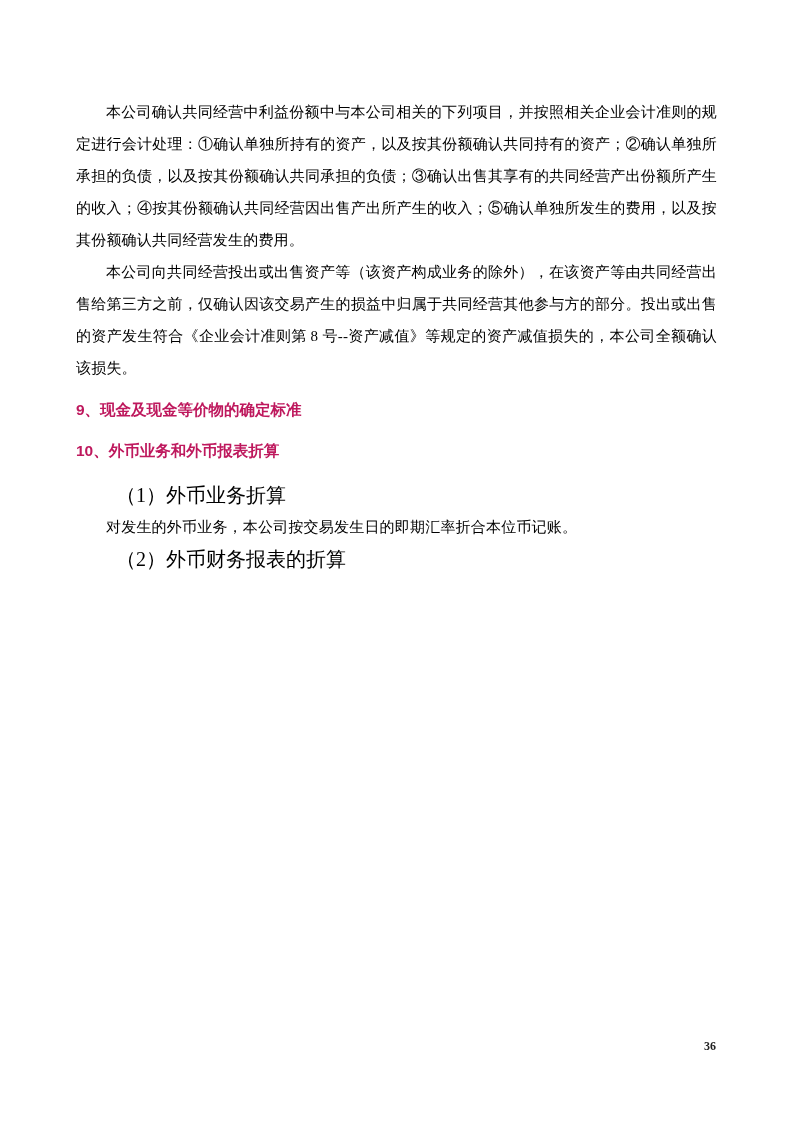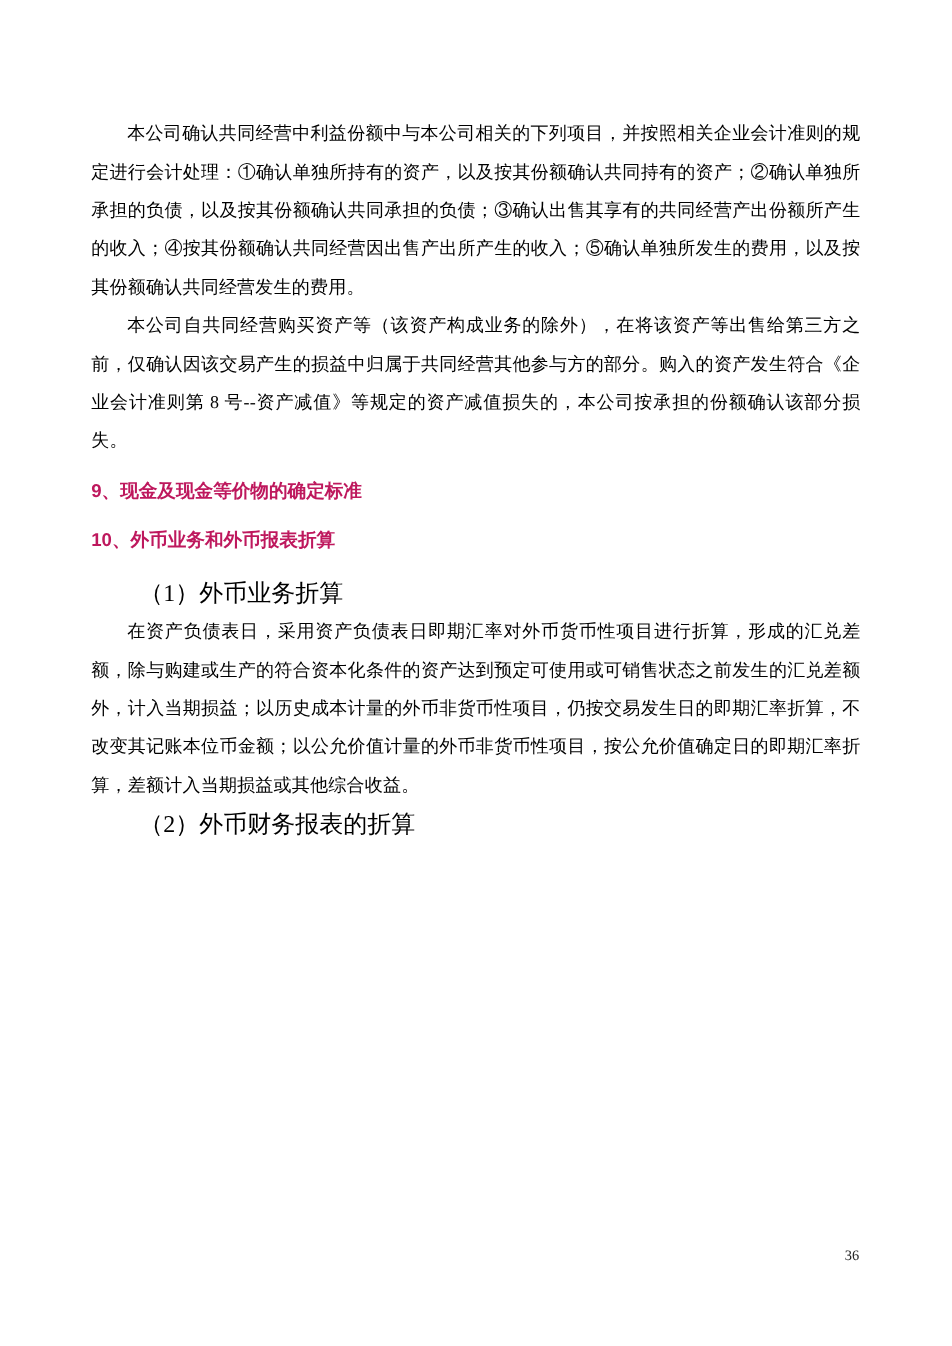--- a/index.html
+++ b/index.html
@@ -51,42 +51,43 @@
     margin-bottom: 12px;
   }
   .page-number {
     position: absolute;
     top: 1038px;
     right: 77px;
     font-size: 12px;
     line-height: 16px;
     color: #222222;
     font-family: "Liberation Serif", "DejaVu Serif", serif;
+    font-weight: bold;
   }
 </style>
 </head>
 <body>
 
 <div class="page">
   <div class="content">
 
     <p class="para">本公司确认共同经营中利益份额中与本公司相关的下列项目，并按照相关企业会计准则的规定进行会计处理：①确认单独所持有的资产，以及按其份额确认共同持有的资产；②确认单独所承担的负债，以及按其份额确认共同承担的负债；③确认出售其享有的共同经营产出份额所产生的收入；④按其份额确认共同经营因出售产出所产生的收入；⑤确认单独所发生的费用，以及按其份额确认共同经营发生的费用。</p>
 
+    <p class="para">本公司向共同经营投出或出售资产等（该资产构成业务的除外），在该资产等由共同经营出售给第三方之前，仅确认因该交易产生的损益中归属于共同经营其他参与方的部分。投出或出售的资产发生符合《企业会计准则第 8 号--资产减值》等规定的资产减值损失的，本公司全额确认该损失。</p>
 
-    <p class="para">本公司自共同经营购买资产等（该资产构成业务的除外），在将该资产等出售给第三方之前，仅确认因该交易产生的损益中归属于共同经营其他参与方的部分。购入的资产发生符合《企业会计准则第 8 号--资产减值》等规定的资产减值损失的，本公司按承担的份额确认该部分损失。</p>
 
 
     <h2 class="heading">9、现金及现金等价物的确定标准</h2>
 
 
     <h2 class="heading heading-10">10、外币业务和外币报表折算</h2>
 
     <p class="sub-para">（1）外币业务折算</p>
 
+    <p class="para">对发生的外币业务，本公司按交易发生日的即期汇率折合本位币记账。</p>
 
-    <p class="para">在资产负债表日，采用资产负债表日即期汇率对外币货币性项目进行折算，形成的汇兑差额，除与购建或生产的符合资本化条件的资产达到预定可使用或可销售状态之前发生的汇兑差额外，计入当期损益；以历史成本计量的外币非货币性项目，仍按交易发生日的即期汇率折算，不改变其记账本位币金额；以公允价值计量的外币非货币性项目，按公允价值确定日的即期汇率折算，差额计入当期损益或其他综合收益。</p>
 
     <p class="sub-para">（2）外币财务报表的折算</p>
 
   </div>
 
   <div class="page-number">36</div>
 </div>
 
 </body></html>

